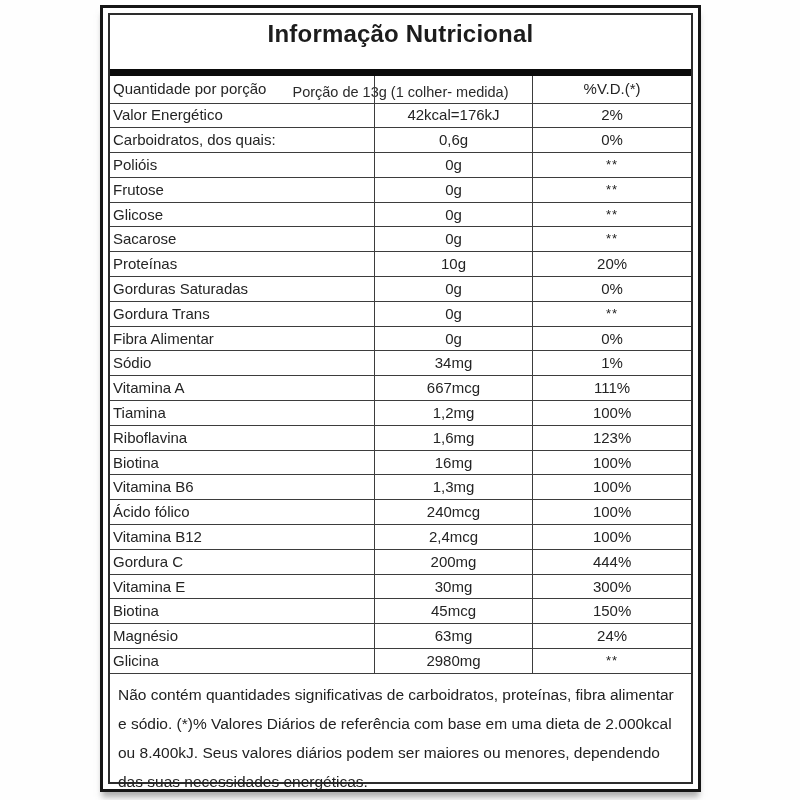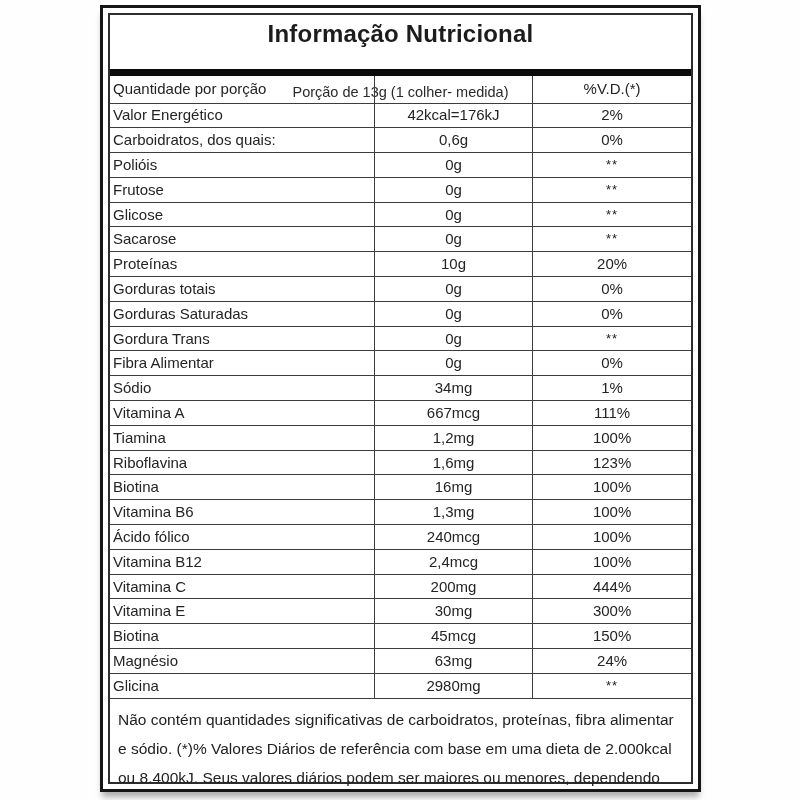--- a/index.html
+++ b/index.html
@@ -138,25 +138,20 @@
               <td class="col-name">Sacarose</td>
               <td class="col-amt">0g</td>
               <td class="col-dv dv-star">**</td>
             </tr>
             <tr>
               <td class="col-name">Proteínas</td>
               <td class="col-amt">10g</td>
               <td class="col-dv">20%</td>
             </tr>
             <tr>
-              <td class="col-name">Gorduras totais</td>
-              <td class="col-amt">0g</td>
-              <td class="col-dv">0%</td>
-            </tr>
-            <tr>
               <td class="col-name">Gorduras Saturadas</td>
               <td class="col-amt">0g</td>
               <td class="col-dv">0%</td>
             </tr>
             <tr>
               <td class="col-name">Gordura Trans</td>
               <td class="col-amt">0g</td>
               <td class="col-dv dv-star">**</td>
             </tr>
             <tr>
@@ -198,21 +193,21 @@
               <td class="col-name">Ácido fólico</td>
               <td class="col-amt">240mcg</td>
               <td class="col-dv">100%</td>
             </tr>
             <tr>
               <td class="col-name">Vitamina B12</td>
               <td class="col-amt">2,4mcg</td>
               <td class="col-dv">100%</td>
             </tr>
             <tr>
-              <td class="col-name">Vitamina C</td>
+              <td class="col-name">Gordura C</td>
               <td class="col-amt">200mg</td>
               <td class="col-dv">444%</td>
             </tr>
             <tr>
               <td class="col-name">Vitamina E</td>
               <td class="col-amt">30mg</td>
               <td class="col-dv">300%</td>
             </tr>
             <tr>
               <td class="col-name">Biotina</td>

